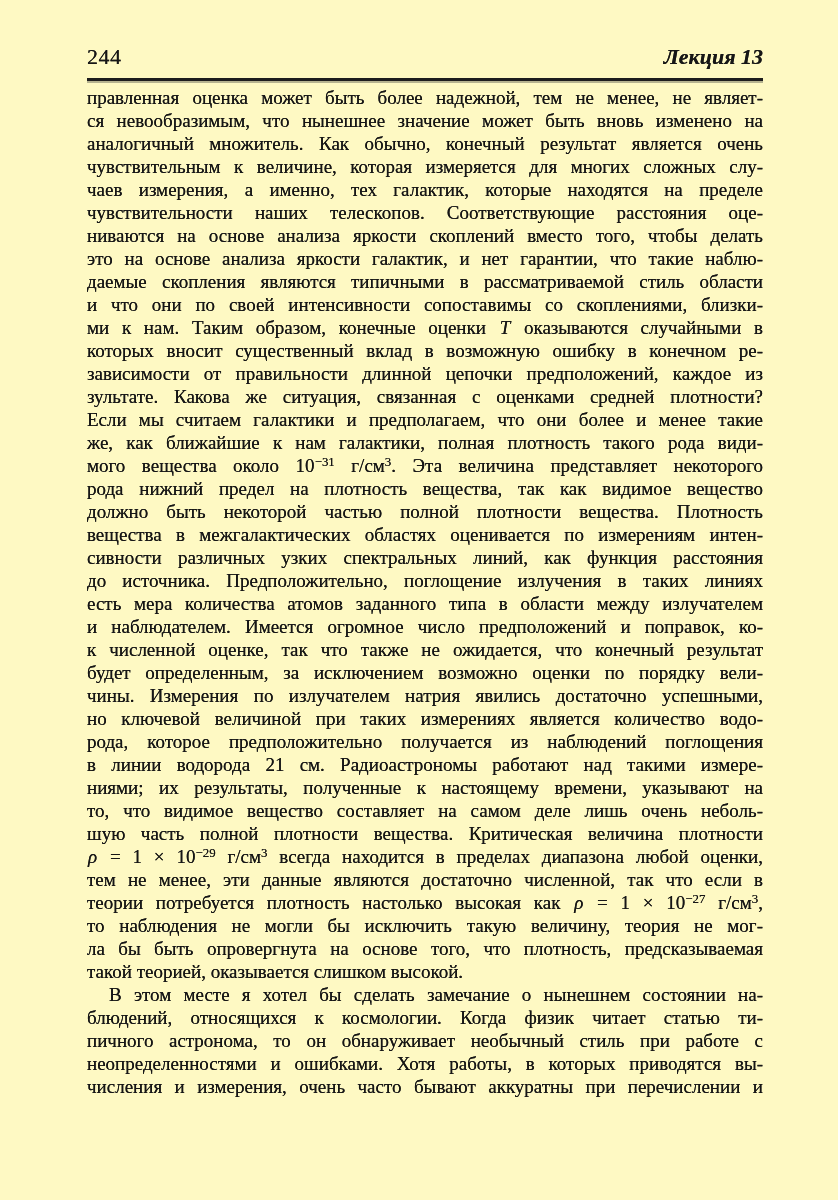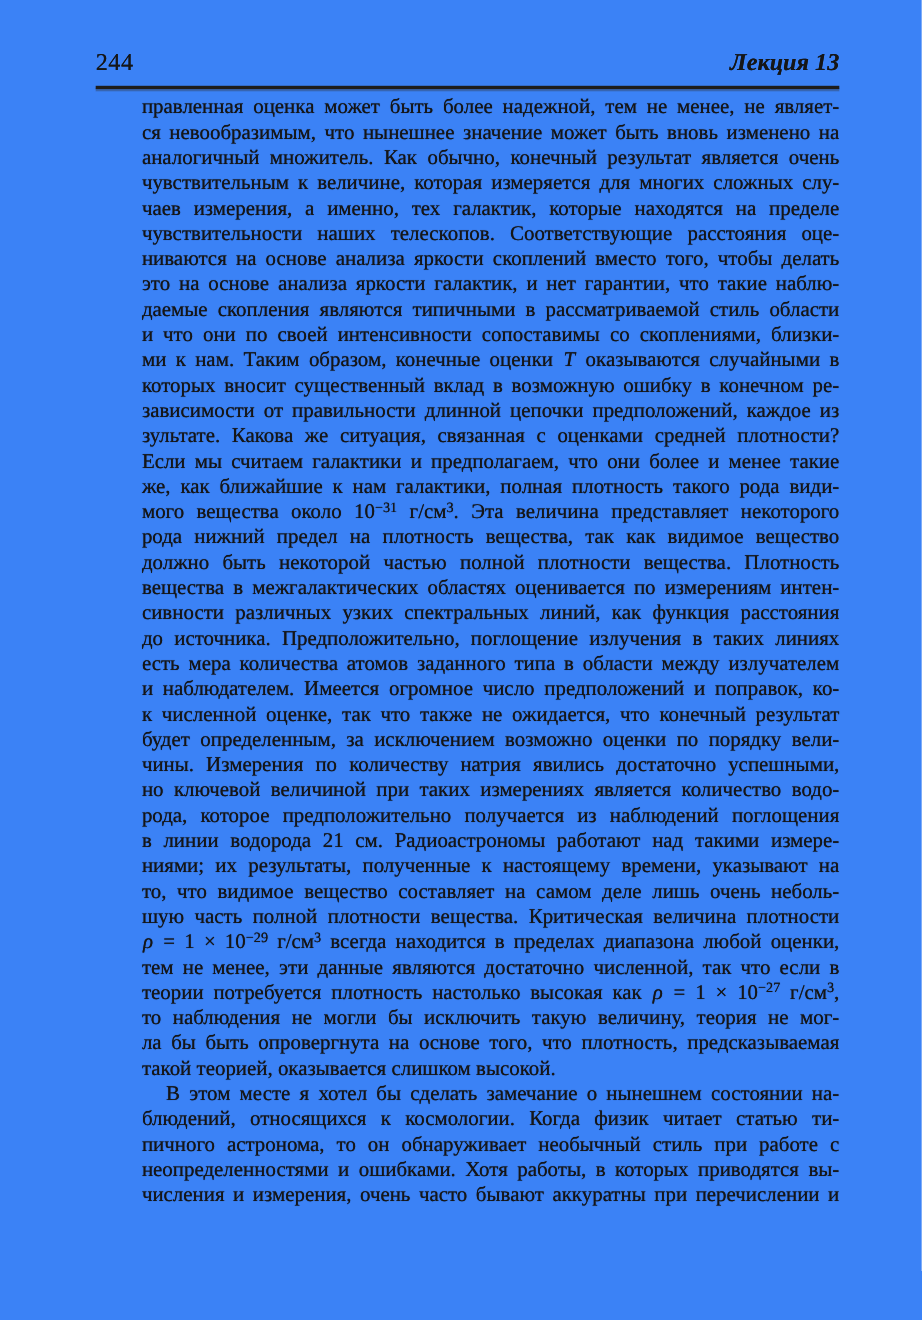--- a/index.html
+++ b/index.html
@@ -4,21 +4,21 @@
 <style>
   html, body {
     margin: 0;
     padding: 0;
     background: #fdfdfc;
   }
   .page {
     position: relative;
     width: 838px;
     height: 1200px;
-    background: #3b82f6;
+    background: #fef9c3;
     font-family: "Liberation Serif", "DejaVu Serif", serif;
     color: #161616;
     overflow: hidden;
   }
   .header {
     position: absolute;
     left: 87px;
     right: 75px;
     top: 44px;
     display: flex;
@@ -46,21 +46,20 @@
     box-shadow: 0 2px 0 rgba(50,50,50,0.35);
   }
   .body-text {
     position: absolute;
     left: 87px;
     right: 75px;
     top: 86px;
     font-size: 19px;
     line-height: 23px;
     text-shadow: 0 0 0.65px rgba(10,10,10,0.9);
-    margin-left: 42px;
   }
   .line {
     text-align: justify;
     text-align-last: justify;
   }
   .line.no-justify-last {
     text-align-last: left;
   }
   .line.indent {
     text-indent: 22px;
@@ -107,21 +106,21 @@
         <div class="line">мого вещества около 10<sup>−31</sup> г/см<sup>3</sup>. Эта величина представляет некоторого</div>
         <div class="line">рода нижний предел на плотность вещества, так как видимое вещество</div>
         <div class="line">должно быть некоторой частью полной плотности вещества. Плотность</div>
         <div class="line">вещества в межгалактических областях оценивается по измерениям интен-</div>
         <div class="line">сивности различных узких спектральных линий, как функция расстояния</div>
         <div class="line">до источника. Предположительно, поглощение излучения в таких линиях</div>
         <div class="line">есть мера количества атомов заданного типа в области между излучателем</div>
         <div class="line">и наблюдателем. Имеется огромное число предположений и поправок, ко-</div>
         <div class="line">к численной оценке, так что также не ожидается, что конечный результат</div>
         <div class="line">будет определенным, за исключением возможно оценки по порядку вели-</div>
-        <div class="line">чины. Измерения по количеству натрия явились достаточно успешными,</div>
+        <div class="line">чины. Измерения по излучателем натрия явились достаточно успешными,</div>
         <div class="line">но ключевой величиной при таких измерениях является количество водо-</div>
         <div class="line">рода, которое предположительно получается из наблюдений поглощения</div>
         <div class="line">в линии водорода 21 см. Радиоастрономы работают над такими измере-</div>
         <div class="line">ниями; их результаты, полученные к настоящему времени, указывают на</div>
         <div class="line">то, что видимое вещество составляет на самом деле лишь очень неболь-</div>
         <div class="line">шую часть полной плотности вещества. Критическая величина плотности</div>
         <div class="line"><em>ρ</em> = 1 × 10<sup>−29</sup> г/см<sup>3</sup> всегда находится в пределах диапазона любой оценки,</div>
         <div class="line">тем не менее, эти данные являются достаточно численной, так что если в</div>
         <div class="line">теории потребуется плотность настолько высокая как <em>ρ</em> = 1 × 10<sup>−27</sup> г/см<sup>3</sup>,</div>
         <div class="line">то наблюдения не могли бы исключить такую величину, теория не мог-</div>

